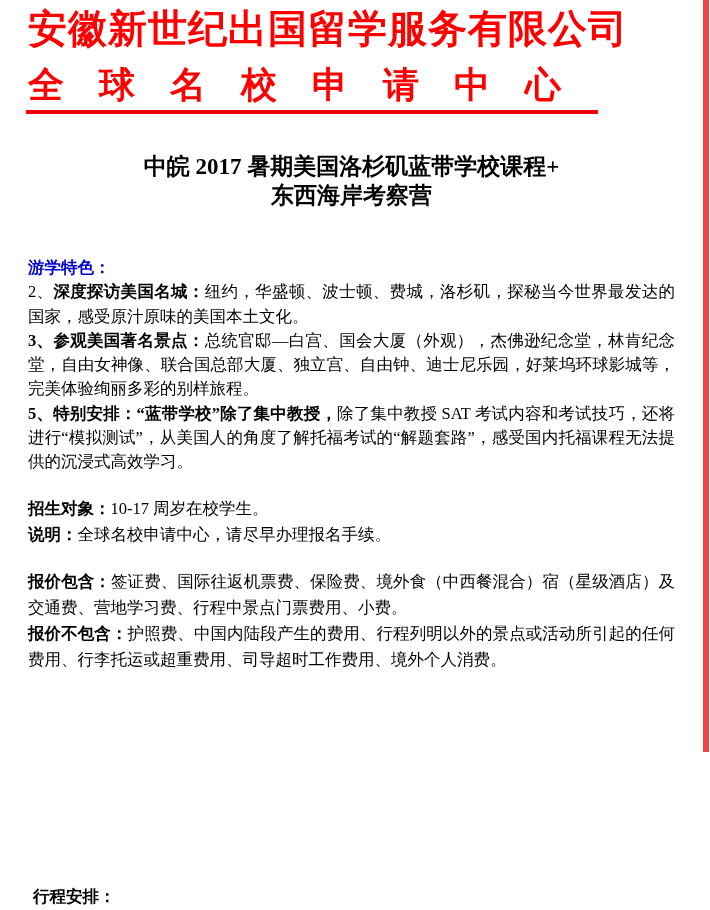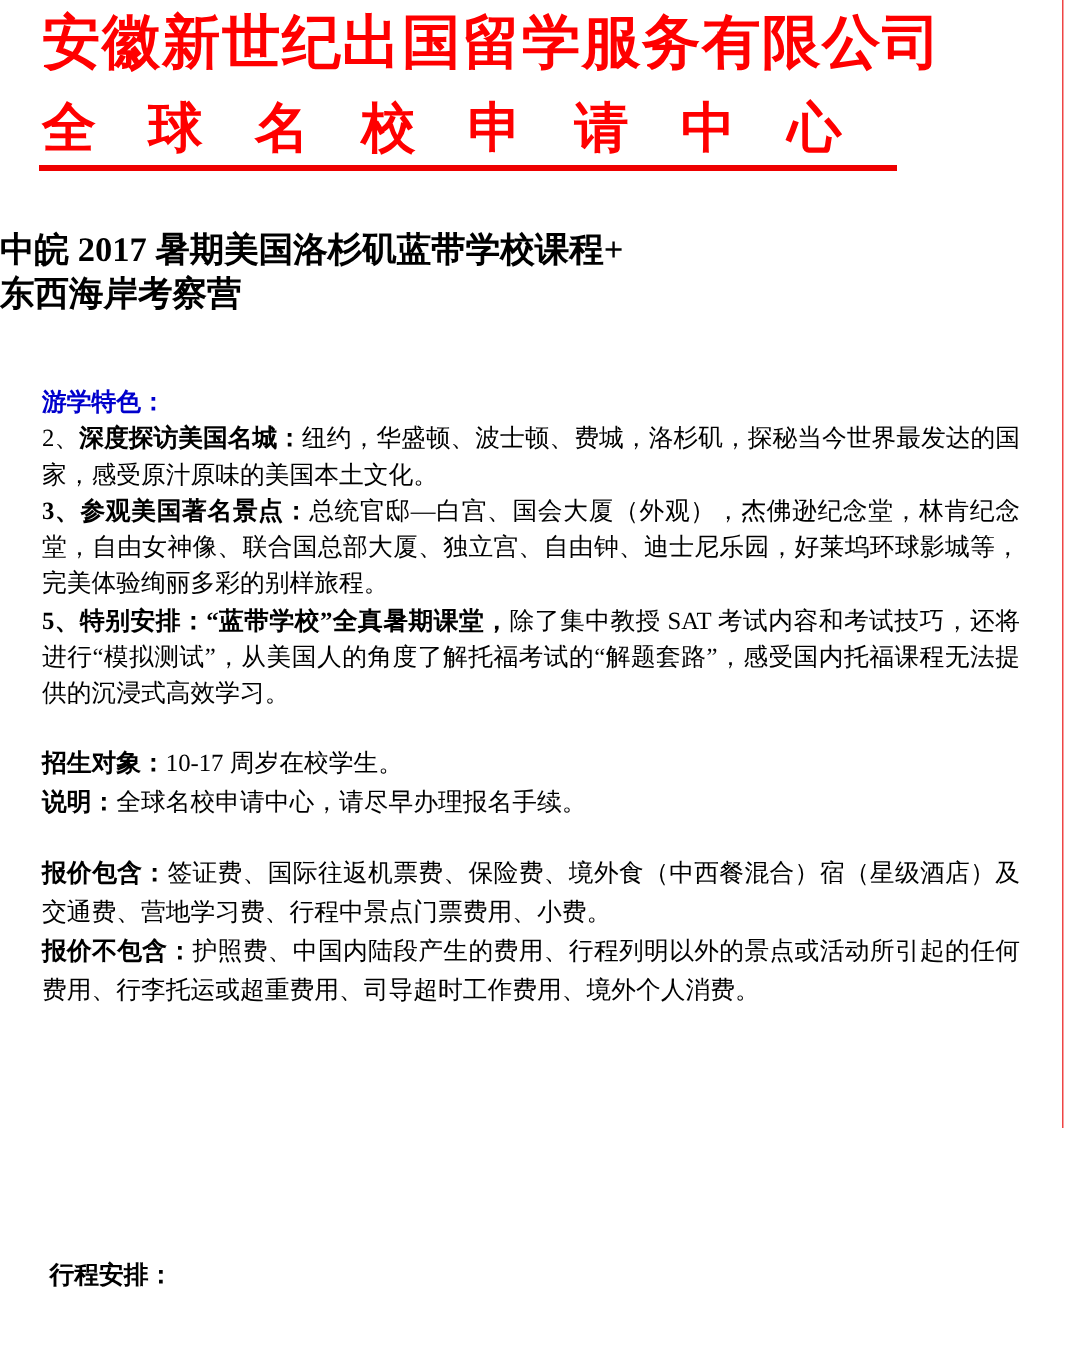--- a/index.html
+++ b/index.html
@@ -6,21 +6,21 @@
   body {
     width: 710px; height: 910px;
     font-family: "Liberation Serif", serif;
     color: #000000;
     position: relative;
     overflow: hidden;
   }
   .page {
     position: absolute; top: 0; left: 0;
     width: 709px; height: 752px;
-    border-right: 1px solid #ef4444;
+    border-right: 6px solid #ef4444;
     background: #ffffff;
     box-sizing: border-box;
   }
 
   
   .letterhead { padding: 6px 0 0 28px; }
   .company-name {
     font-family: "Liberation Sans", sans-serif;
     font-weight: bold;
     font-size: 39px;
@@ -42,20 +42,21 @@
   .header-underline {
     width: 572px;
     height: 4px;
     background: #ee0000;
     margin: 4px 0 0 -2px;
   }
 
   
   .doc-title {
     margin-top: 38px;
+    text-align: center;
     font-weight: bold;
     font-size: 23px;
     line-height: 29px;
   }
 
   
   .body-text {
     margin: 46px 28px 0 28px;
     font-size: 16.5px;
     line-height: 24.3px;
@@ -71,21 +72,21 @@
   .num-bold { font-weight: bold; }
 
   .info-block { margin-top: 21px; }
   p.info { margin: 0; line-height: 26px; }
   p.info.gap-before { margin-top: 21px; }
   .label { font-weight: bold; }
 
   .itinerary-heading {
     position: absolute;
     left: 33px;
-    top: 839px;
+    top: 886px;
     font-weight: bold;
     font-size: 16.5px;
     margin: 0;
   }
 </style>
 </head>
 <body>
 
 <div class="page">
 
@@ -103,21 +104,21 @@
   <div class="body-text">
 
     <p class="features-heading">游学特色：</p>
 
 
     <p class="feature"><span>2、</span><span class="lead">深度探访美国名城：</span><span>纽约，华盛顿、波士顿、费城，洛杉矶，探秘当今世界最发达的国家，感受原汁原味的美国本土文化。</span></p>
 
     <p class="feature"><span class="num-bold">3、</span><span class="lead">参观美国著名景点：</span><span>总统官邸—白宫、国会大厦（外观），杰佛逊纪念堂，林肯纪念堂，自由女神像、联合国总部大厦、独立宫、自由钟、迪士尼乐园，好莱坞环球影城等，完美体验绚丽多彩的别样旅程。</span></p>
 
 
-    <p class="feature"><span class="num-bold">5、</span><span class="lead">特别安排：“蓝带学校”全真暑期课堂，</span><span>除了集中教授 SAT 考试内容和考试技巧，还将进行“模拟测试”，从美国人的角度了解托福考试的“解题套路”，感受国内托福课程无法提供的沉浸式高效学习。</span></p>
+    <p class="feature"><span class="num-bold">5、</span><span class="lead">特别安排：“蓝带学校”除了集中教授，</span><span>除了集中教授 SAT 考试内容和考试技巧，还将进行“模拟测试”，从美国人的角度了解托福考试的“解题套路”，感受国内托福课程无法提供的沉浸式高效学习。</span></p>
 
     <div class="info-block">
       <p class="info"><span class="label">招生对象：</span><span>10-17 周岁在校学生。</span></p>
 
       <p class="info"><span class="label">说明：</span><span>全球名校申请中心，请尽早办理报名手续。</span></p>
 
       <p class="info gap-before"><span class="label">报价包含：</span><span>签证费、国际往返机票费、保险费、境外食（中西餐混合）宿（星级酒店）及交通费、营地学习费、行程中景点门票费用、小费。</span></p>
 
       <p class="info"><span class="label">报价不包含：</span><span>护照费、中国内陆段产生的费用、行程列明以外的景点或活动所引起的任何费用、行李托运或超重费用、司导超时工作费用、境外个人消费。</span></p>
     </div>

